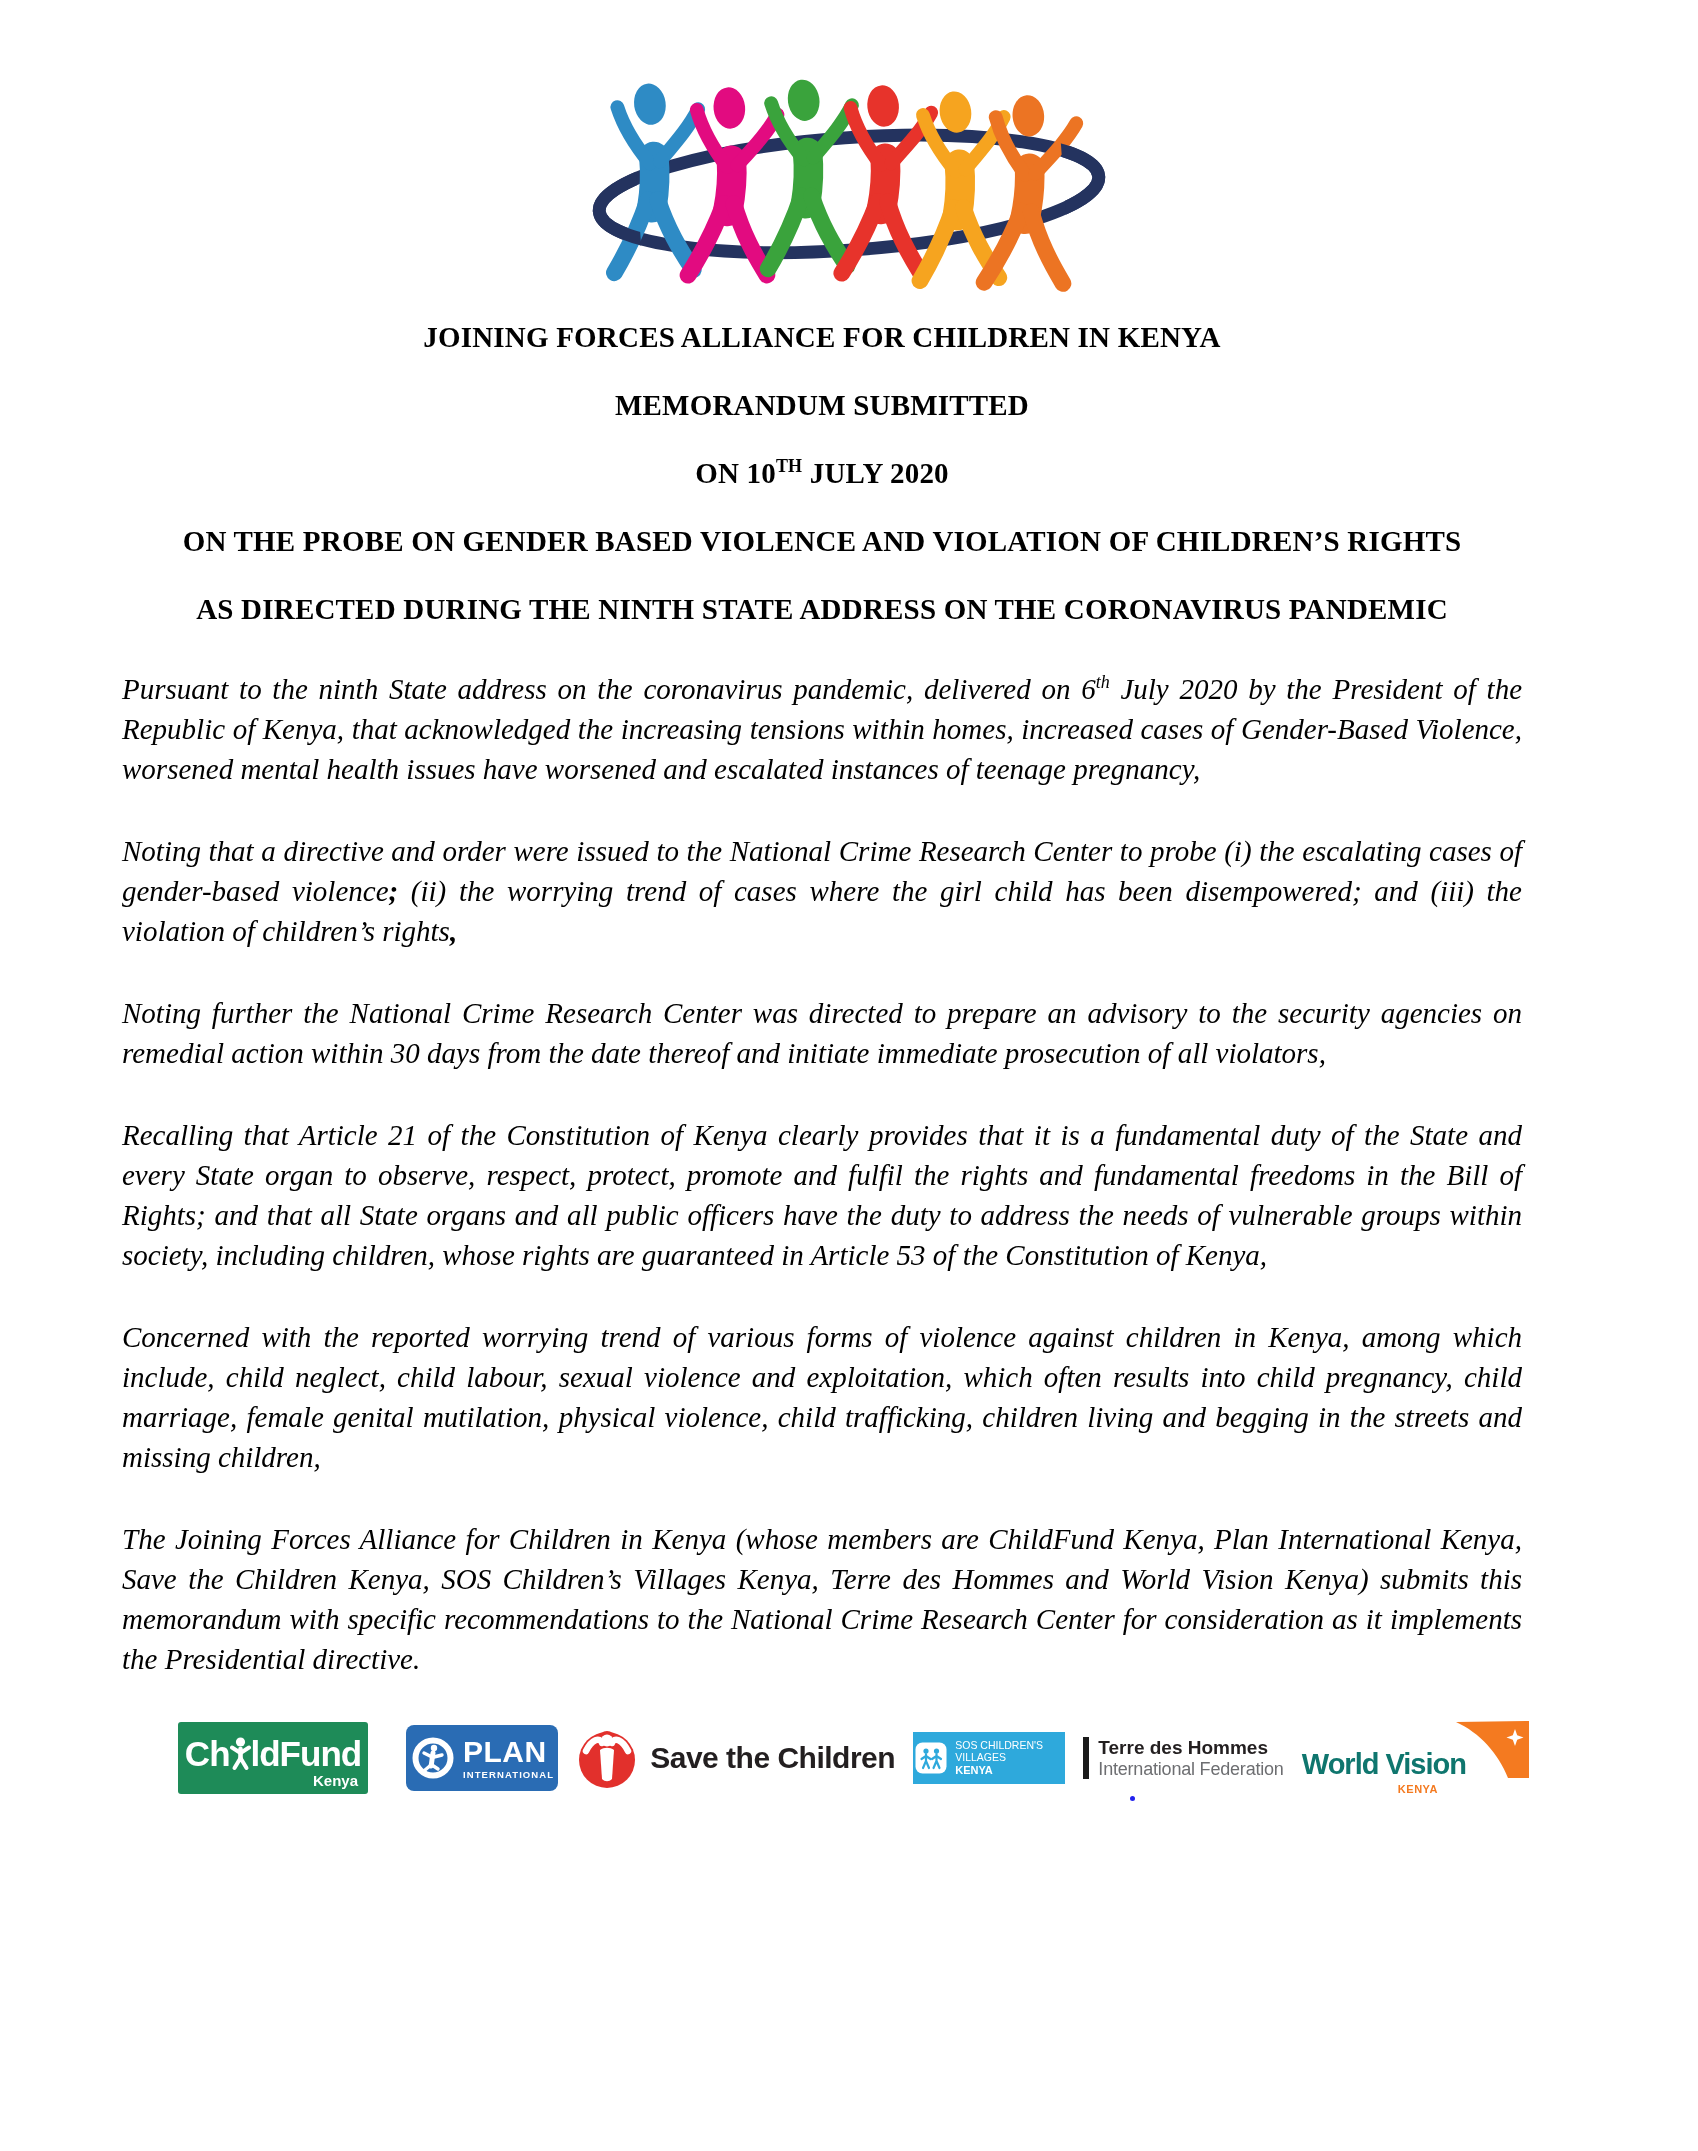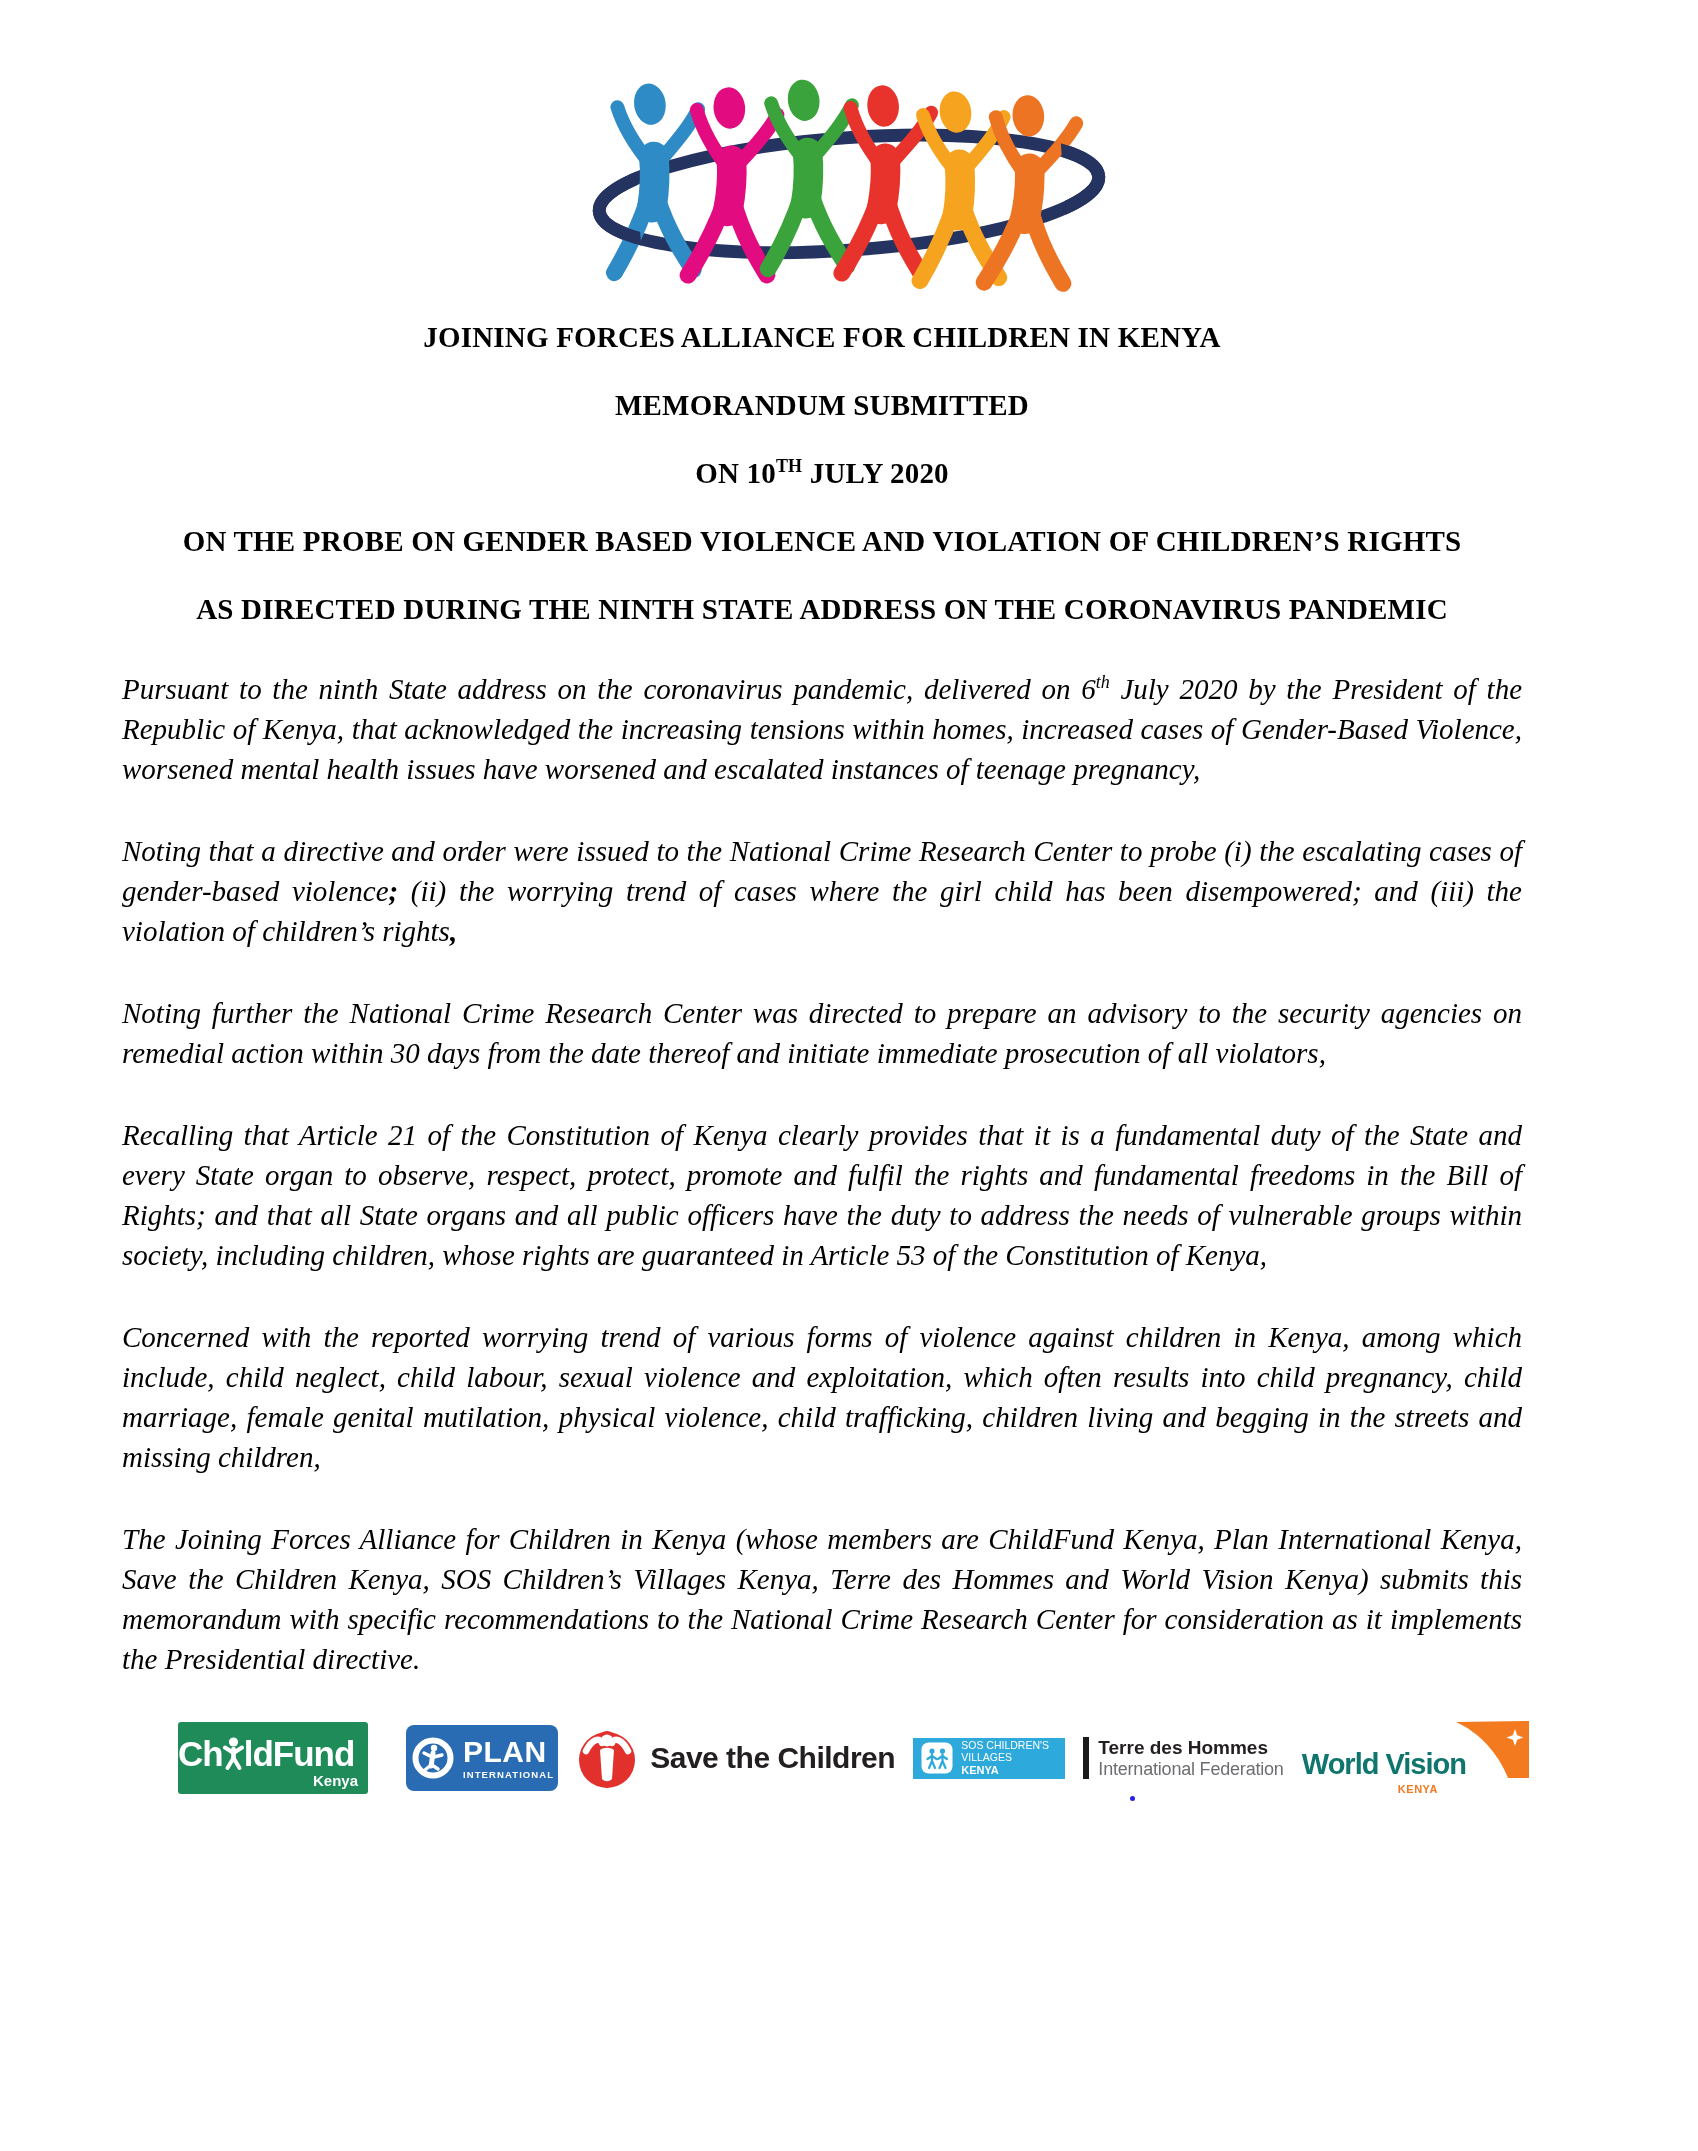--- a/index.html
+++ b/index.html
@@ -50,21 +50,21 @@
     justify-content:space-between;
   }
   .flogo{display:flex;align-items:center;}
   
   .cf-box{
     width:190px;height:72px;
     border-radius:3px;
     color:#fff;
     font-family:"Liberation Sans", sans-serif;
     position:relative;
-    display:flex;align-items:center;justify-content:flex-start;
+    display:flex;align-items:center;justify-content:center;
   }
   .cf-name{font-size:35px;font-weight:600;letter-spacing:-1px;display:flex;align-items:center;margin-top:-8px;}
   .cf-region{position:absolute;right:10px;bottom:5px;font-size:15px;font-weight:bold;}
   
   .plan-box{
     width:152px;height:66px;
     border-radius:8px;
     color:#fff;
     font-family:"Liberation Sans", sans-serif;
     display:flex;align-items:center;justify-content:center;gap:7px;
@@ -73,25 +73,25 @@
   .plan-name{font-size:30px;font-weight:bold;letter-spacing:0.5px;}
   .plan-sub{font-size:9.5px;font-weight:bold;letter-spacing:1.1px;margin-top:3px;}
   
   .stc{gap:12px;}
   .stc-name{
     font-family:"Liberation Sans", sans-serif;
     font-size:30px;font-weight:bold;color:#231f20;letter-spacing:-0.5px;
   }
   
   .sos-box{
-    width:152px;height:41px;
+    width:152px;height:52px;
     color:#fff;
     font-family:"Liberation Sans", sans-serif;
     display:flex;align-items:center;gap:8px;
-    padding-left:8px;box-sizing:border-box;
+    padding-left:2px;box-sizing:border-box;
   }
   .sos-txt{display:flex;flex-direction:column;line-height:1.15;}
   .sos-l1,.sos-l2{font-size:10.5px;}
   .sos-l3{font-size:11px;font-weight:bold;margin-top:1px;}
   
   .tdh{position:relative;display:flex;align-items:stretch;gap:9px;}
   .tdh-bar{width:6px;background:#1a1a1a;}
   .tdh-txt{display:flex;flex-direction:column;justify-content:center;font-family:"Liberation Sans", sans-serif;line-height:1.15;}
   .tdh-name{font-size:19px;font-weight:bold;color:#231f20;}
   .tdh-sub{font-size:18px;color:#6d6e71;letter-spacing:-0.2px;}

